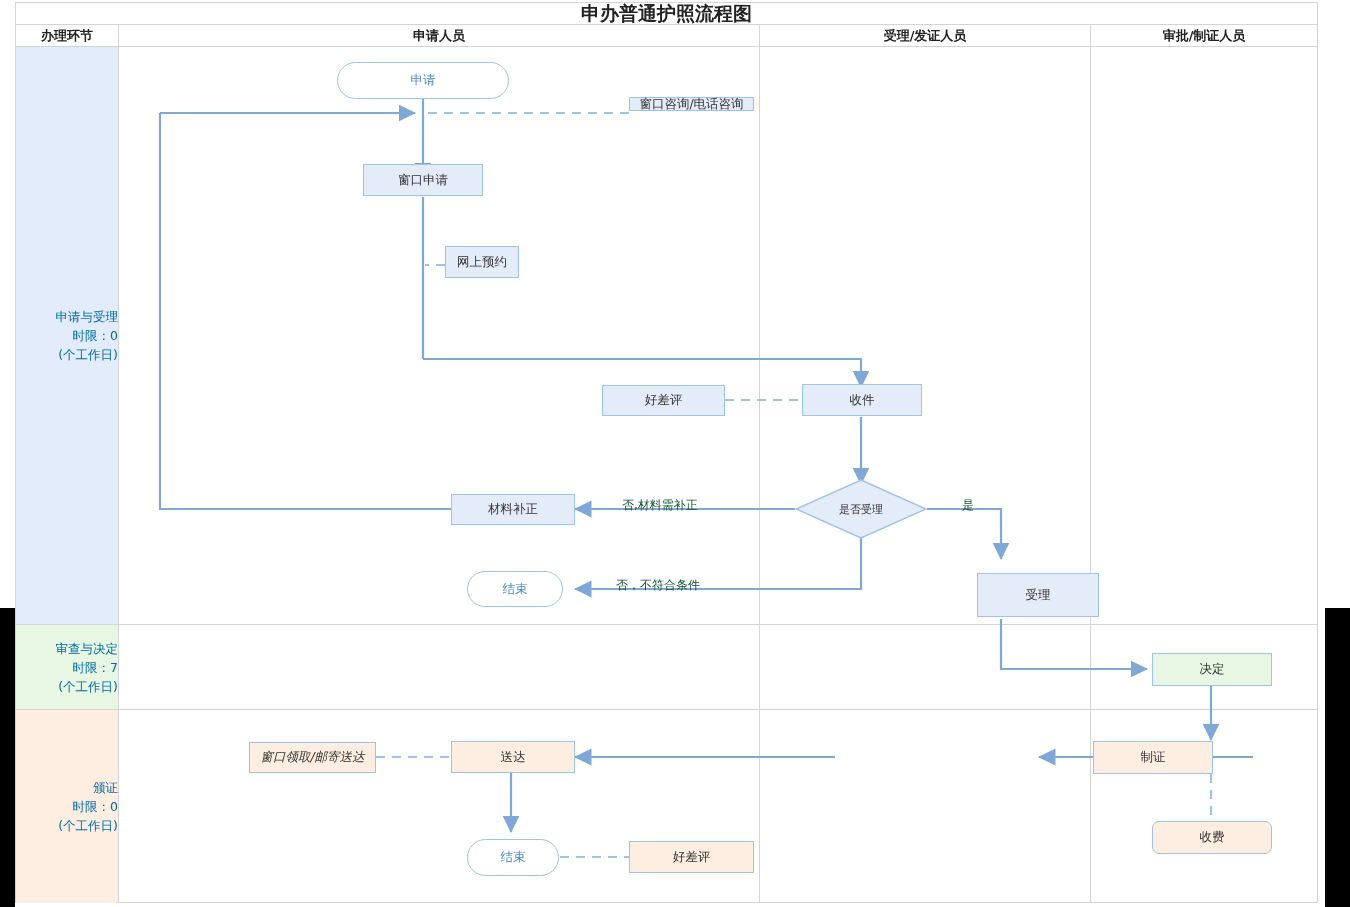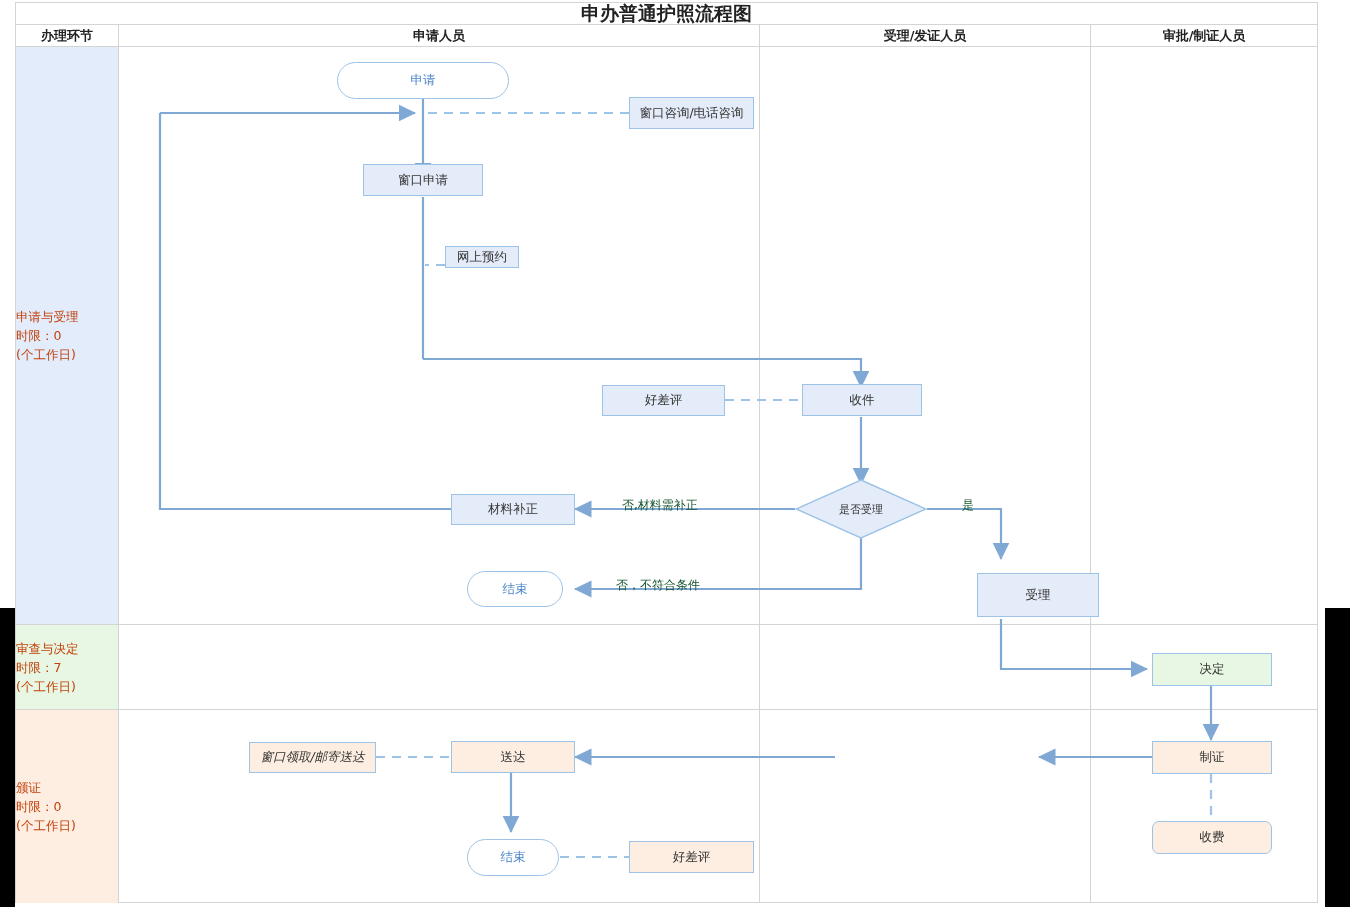--- a/index.html
+++ b/index.html
@@ -35,22 +35,22 @@
     font-size:13px;color:#222;font-weight:bold;
   }
   #head-stage{left:0;width:102px;}
   #head-applicant{left:103px;width:640px;}
   #head-accept{left:744px;width:330px;}
   #head-approve{left:1075px;width:226px;}
 
   
   .stage-cell{
     position:absolute;left:0;width:102px;
-    display:flex;flex-direction:column;align-items:flex-start;justify-content:center;
-    font-size:12.5px;color:#c2410c;line-height:19px;text-align:center;
+    display:flex;flex-direction:column;align-items:flex-end;justify-content:center;
+    font-size:12.5px;color:#0369a1;line-height:19px;text-align:center;
   }
   #stage-1{top:44px;height:577px;background:#e3ecfa;}
   #stage-2{top:622px;height:84px;background:#e8f7e3;}
   #stage-3{top:707px;height:193px;background:#fdeee1;}
 
   
   #canvas{position:absolute;left:103px;top:44px;width:1198px;height:856px;}
   #canvas svg{position:absolute;left:0;top:0;}
 
   
@@ -170,46 +170,46 @@
         <path d="M257,710 L330,710"></path>
 
         <path d="M441,810 L510,810"></path>
 
         <path d="M1092,727 L1092,772"></path>
       </g>
     </svg>
 
     <div class="node term" style="left:218px;top:15px;width:172px;height:37px;">申请</div>
 
-    <div class="node blue" style="left:510px;top:50px;width:125px;height:32px;">窗口咨询/电话咨询</div>
+    <div class="node blue" style="left:510px;top:50px;width:125px;height:14px;">窗口咨询/电话咨询</div>
 
     <div class="node blue" style="left:244px;top:117px;width:120px;height:32px;">窗口申请</div>
 
-    <div class="node blue" style="left:326px;top:199px;width:74px;height:22px;">网上预约</div>
+    <div class="node blue" style="left:326px;top:199px;width:74px;height:32px;">网上预约</div>
 
     <div class="node blue" style="left:683px;top:337px;width:120px;height:32px;">收件</div>
 
     <div class="node blue" style="left:483px;top:338px;width:123px;height:31px;">好差评</div>
 
     <div class="node diamond" style="left:676px;top:432px;width:132px;height:60px;">
       <svg class="diamond-shape" viewBox="0 0 132 60" preserveAspectRatio="none">
         <polygon points="66,1 131,30 66,59 1,30" fill="#e4ecf9" stroke="#9dc3e6" stroke-width="1.4"></polygon>
       </svg>
       <span class="diamond-label">是否受理</span>
     </div>
 
     <div class="node blue" style="left:332px;top:447px;width:124px;height:31px;">材料补正</div>
 
     <div class="node term" style="left:348px;top:524px;width:96px;height:36px;">结束</div>
 
     <div class="node blue" style="left:858px;top:526px;width:122px;height:44px;">受理</div>
 
     <div class="node green" style="left:1033px;top:606px;width:120px;height:33px;">决定</div>
 
-    <div class="node peach" style="left:1033px;top:694px;width:120px;height:33px;">制证</div>
+    <div class="node peach" style="left:974px;top:694px;width:120px;height:33px;">制证</div>
 
     <div class="node peach" style="left:1033px;top:774px;width:120px;height:33px;border-radius:7px;">收费</div>
 
     <div class="node peach" style="left:332px;top:694px;width:124px;height:32px;">送达</div>
 
 
     <div class="node peach" style="left:130px;top:695px;width:127px;height:31px;font-style:italic;">窗口领取/邮寄送达</div>
 
     <div class="node term" style="left:348px;top:792px;width:92px;height:37px;">结束</div>
 

